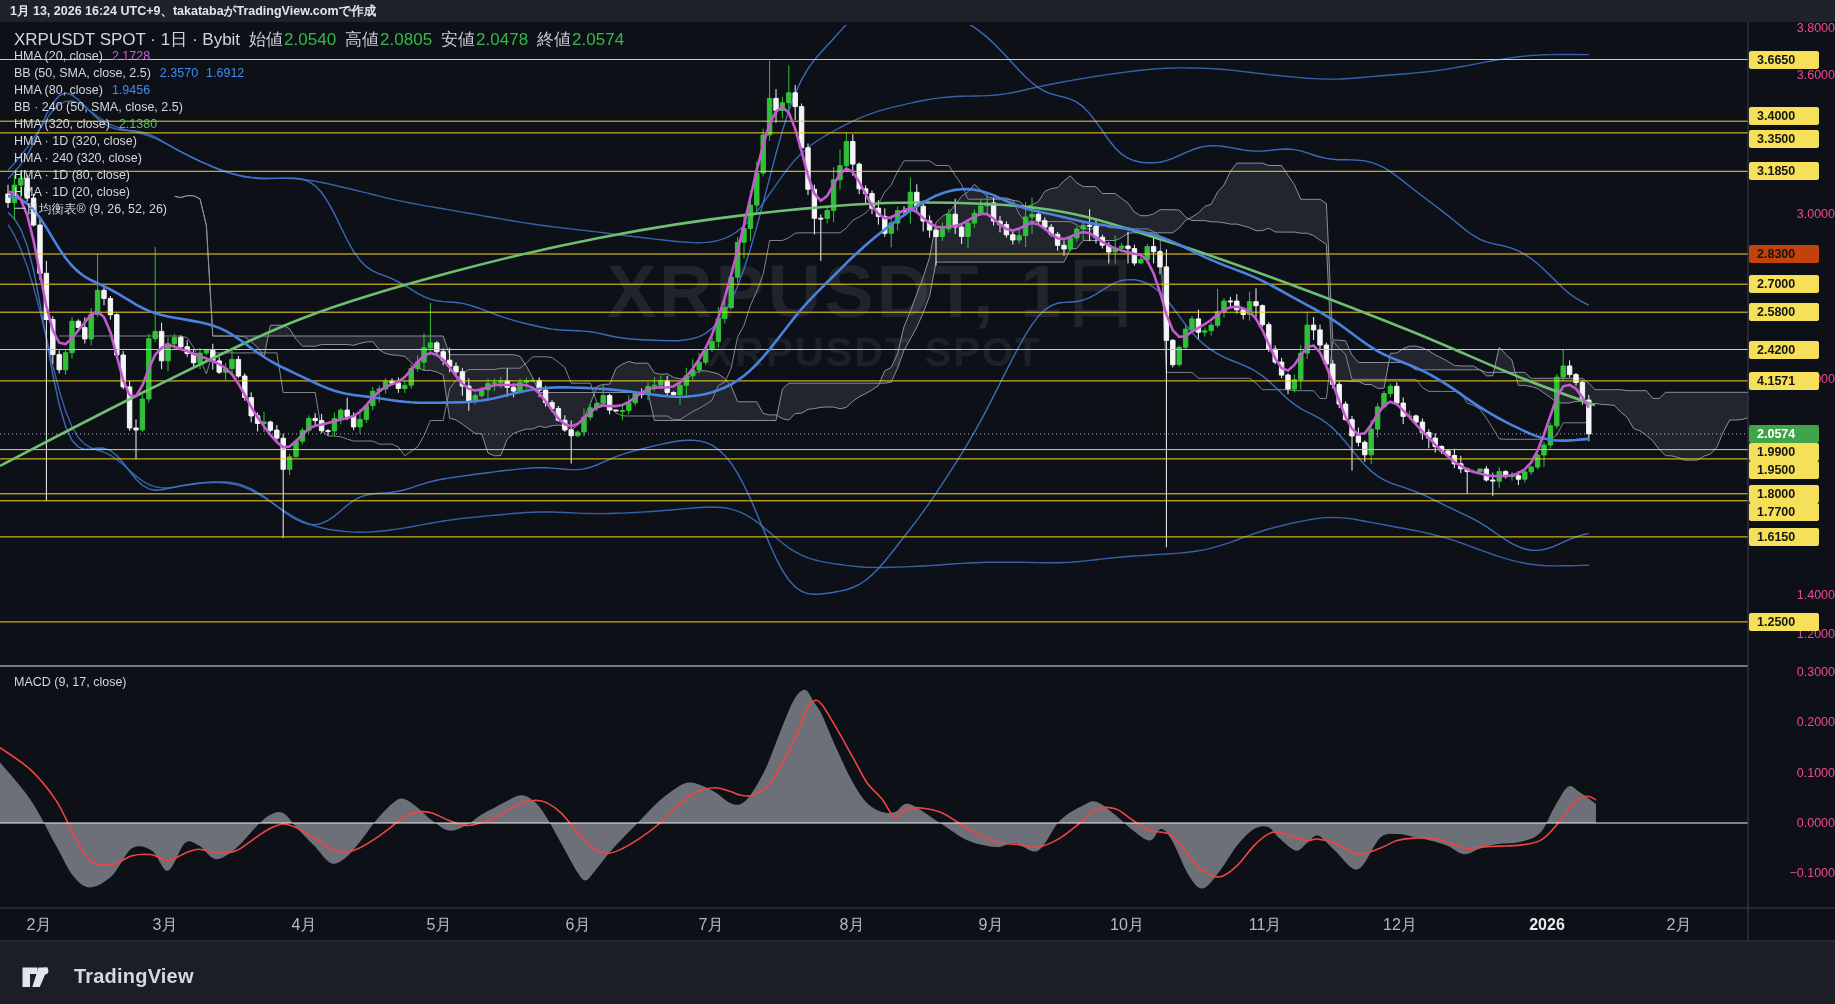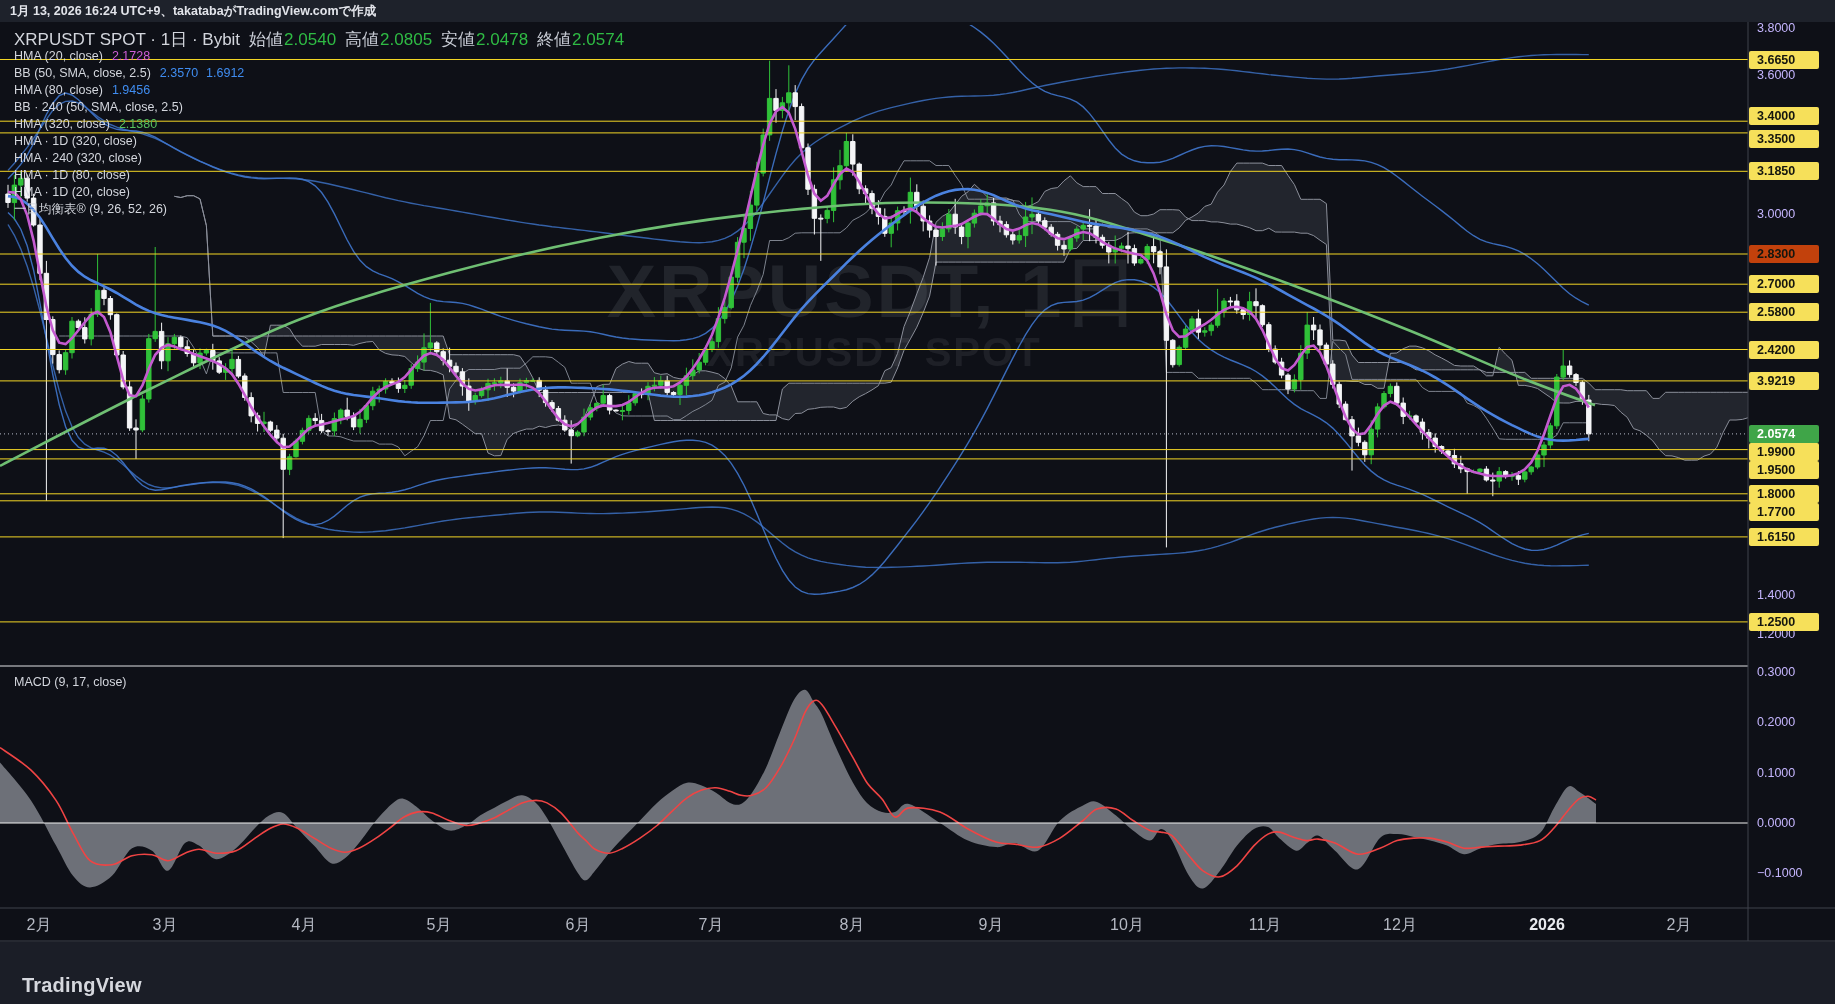--- a/index.html
+++ b/index.html
@@ -10,31 +10,31 @@
   #watermark{position:absolute;left:0;top:255px;width:1748px;text-align:center;z-index:1;pointer-events:none;}
   #watermark .wm1{font-size:74px;font-weight:700;color:rgba(173,178,189,0.12);letter-spacing:3px;line-height:74px;}
   #watermark .wm2{font-size:40px;font-weight:700;color:rgba(173,178,189,0.10);letter-spacing:2px;line-height:46px;}
   #chart-svg{position:absolute;left:0;top:0;z-index:2;}
   #legend{position:absolute;left:14px;top:31px;z-index:5;}
   .lrow{height:17px;line-height:17px;font-size:12.5px;color:#d3d6dd;white-space:nowrap;}
   .lrow:first-child{font-size:17px;}
   .lrow span{display:inline-block;}
   #macd-legend{position:absolute;left:14px;top:674px;z-index:5;font-size:12.5px;color:#d3d6dd;height:17px;line-height:17px;}
   #price-axis{position:absolute;left:1748px;top:22px;width:87px;height:919px;z-index:4;}
-  .plabel{position:absolute;left:0;width:87px;text-align:left;padding-left:9px;box-sizing:border-box;
-          font-size:12.5px;color:#c4b5fd;height:18px;line-height:18px;}
+  .plabel{position:absolute;left:0;width:87px;text-align:right;padding-left:9px;box-sizing:border-box;
+          font-size:12.5px;color:#ec4899;height:18px;line-height:18px;}
   .pbadge{position:absolute;left:1px;width:70px;border-radius:2px;text-align:left;padding-left:8px;box-sizing:border-box;
           font-size:12.5px;font-weight:600;color:#15160f;height:18px;line-height:18px;}
   #last-badge{position:absolute;left:1px;width:70px;border-radius:2px;text-align:left;padding-left:8px;box-sizing:border-box;
           font-size:12.5px;font-weight:700;color:#fff;height:18px;line-height:18px;z-index:6;}
   #time-axis{position:absolute;left:0;top:908px;width:1835px;height:34px;z-index:4;}
   .mlabel{position:absolute;top:8px;height:18px;line-height:18px;font-size:16px;color:#b4b8c2;transform:translateX(-50%);}
   .mlabel.major{color:#e8eaee;font-weight:700;margin-left:8px;}
   #bottom-strip{position:absolute;left:0;top:942px;width:1835px;height:62px;background:#1b1e27;z-index:3;}
-  #tv-logo{position:absolute;left:22px;top:958px;height:30px;display:flex;align-items:flex-end;gap:16px;z-index:5;flex-direction:column;}
+  #tv-logo{position:absolute;left:22px;top:958px;height:30px;display:flex;align-items:flex-end;gap:25px;z-index:5;}
   #tv-wordmark{font-size:20px;font-weight:700;color:#d6d8de;letter-spacing:0.2px;}
 </style>
 </head>
 <body>
 
 <div id="page">
 
   <div id="topbar">
     <span>1月 13, 2026 16:24 UTC+9、takatabaがTradingView.comで作成</span>
   </div>
@@ -128,21 +128,21 @@
       <div class="plabel" style="top: 792px;">0.0000</div>
       <div class="plabel" style="top: 842.3px;">−0.1000</div>
       <div class="pbadge" style="background: rgb(246, 224, 90); top: 28.5px;">3.6650</div>
       <div class="pbadge" style="background: rgb(246, 224, 90); top: 85px;">3.4000</div>
       <div class="pbadge" style="background: rgb(246, 224, 90); top: 108.2px;">3.3500</div>
       <div class="pbadge" style="background: rgb(246, 224, 90); top: 140.3px;">3.1850</div>
       <div class="pbadge" style="background: #c2410c; top: 223px;">2.8300</div>
       <div class="pbadge" style="background: rgb(246, 224, 90); top: 253.2px;">2.7000</div>
       <div class="pbadge" style="background: rgb(246, 224, 90); top: 281.2px;">2.5800</div>
       <div class="pbadge" style="background: rgb(246, 224, 90); top: 318.5px;">2.4200</div>
-      <div class="pbadge" style="background: rgb(246, 224, 90); top: 349.9px;">3.9219</div>
+      <div class="pbadge" style="background: rgb(246, 224, 90); top: 349.9px;">4.1571</div>
       <div class="pbadge" style="background: rgb(246, 224, 90); top: 420.9px;">1.9900</div>
       <div class="pbadge" style="background: rgb(246, 224, 90); top: 438.9px;">1.9500</div>
       <div class="pbadge" style="background: rgb(246, 224, 90); top: 462.8px;">1.8000</div>
       <div class="pbadge" style="background: rgb(246, 224, 90); top: 480.8px;">1.7700</div>
       <div class="pbadge" style="background: rgb(246, 224, 90); top: 505.9px;">1.6150</div>
       <div class="pbadge" style="background: rgb(246, 224, 90); top: 590.9px;">1.2500</div>
       <div id="last-badge" style="background: rgb(63, 165, 72); top: 402.9px;">2.0574</div>
     </div>
 
   <div id="time-axis">

